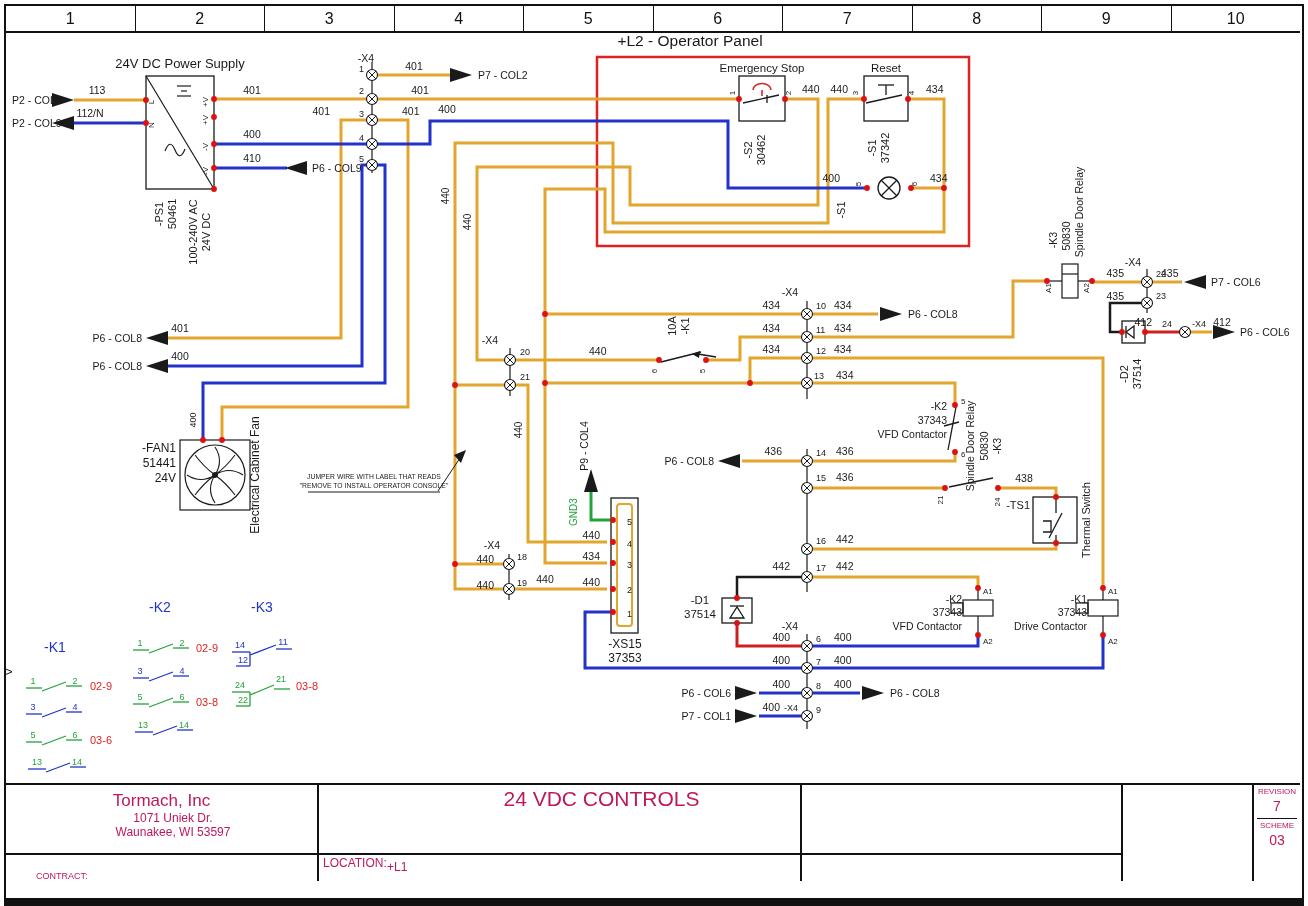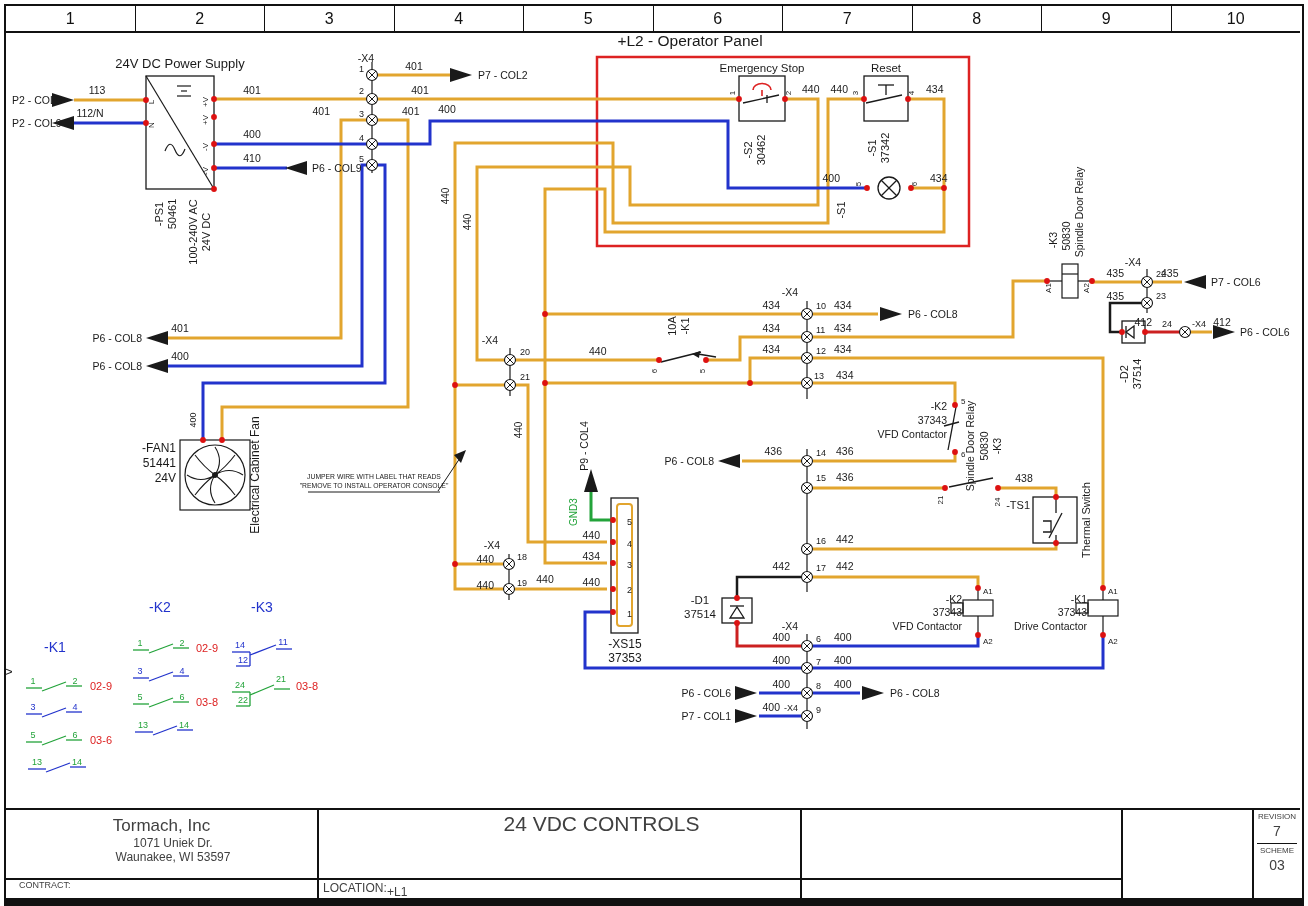--- a/index.html
+++ b/index.html
@@ -6,29 +6,29 @@
   .sheet{position:relative;width:1308px;height:906px;background:#fff;
          font-family:"Liberation Sans",sans-serif;overflow:hidden;}
   .frame{position:absolute;left:4px;top:4px;right:4px;bottom:4px;border:2.5px solid #111;}
   #grid-header{position:absolute;left:6px;top:6px;width:1294px;height:25px;display:flex;
                border-bottom:2px solid #111;z-index:3;background:#fff;}
   .grid-cell{flex:1;border-right:1.5px solid #111;display:flex;align-items:center;justify-content:center;
              font-size:16px;color:#111;}
   .grid-cell:last-child{border-right:none;}
   #schematic{position:absolute;left:0;top:0;z-index:1;}
   #schematic text{font-family:"Liberation Sans",sans-serif;}
-  .titleblock{position:absolute;left:6px;bottom:0;width:1294px;height:96px;border-top:2.5px solid #111;
-              z-index:3;background:#fff;color:#404040;}
+  .titleblock{position:absolute;left:6px;bottom:25px;width:1294px;height:96px;border-top:2.5px solid #111;
+              z-index:3;background:#fff;color:#be185d;}
   .tb-v{position:absolute;top:0;width:2px;height:96px;background:#111;}
   .tb-h{position:absolute;left:0;top:68px;height:2px;background:#111;}
   .tb-company{position:absolute;left:0;top:0;width:311px;height:68px;text-align:center;padding-top:6px;}
   .tb-company .name{font-size:17px;}
   .tb-company .addr{font-size:12px;line-height:14px;margin-left:23px;}
   .tb-contract{position:absolute;left:0;top:70px;width:311px;height:26px;font-size:9px;
-               display:flex;align-items:flex-start;padding-left:13px;box-sizing:border-box;}
+               display:flex;align-items:flex-end;padding-left:30px;box-sizing:border-box;}
   .tb-title{position:absolute;left:313px;top:2px;width:479px;text-align:center;font-size:21px;padding-left:43px;}
   .tb-location{position:absolute;left:313px;top:70px;width:479px;height:26px;}
   .tb-location .loc-label{position:absolute;left:4px;top:1px;font-size:12px;}
   .tb-location .loc-val{position:absolute;left:68px;top:5px;font-size:12px;}
   .tb-panel{position:absolute;left:796px;top:70px;width:317px;height:26px;display:flex;
             align-items:center;justify-content:flex-end;padding-right:6px;box-sizing:border-box;font-size:14px;}
   .tb-rev{position:absolute;left:1248px;top:0;width:46px;height:96px;text-align:center;}
   .tb-rev .small{font-size:8px;margin-top:2px;}
   .tb-rev .big{font-size:14px;margin-top:2px;}
   .tb-rev hr{border:none;border-top:1.5px solid #111;margin:4px 3px 0 3px;}

